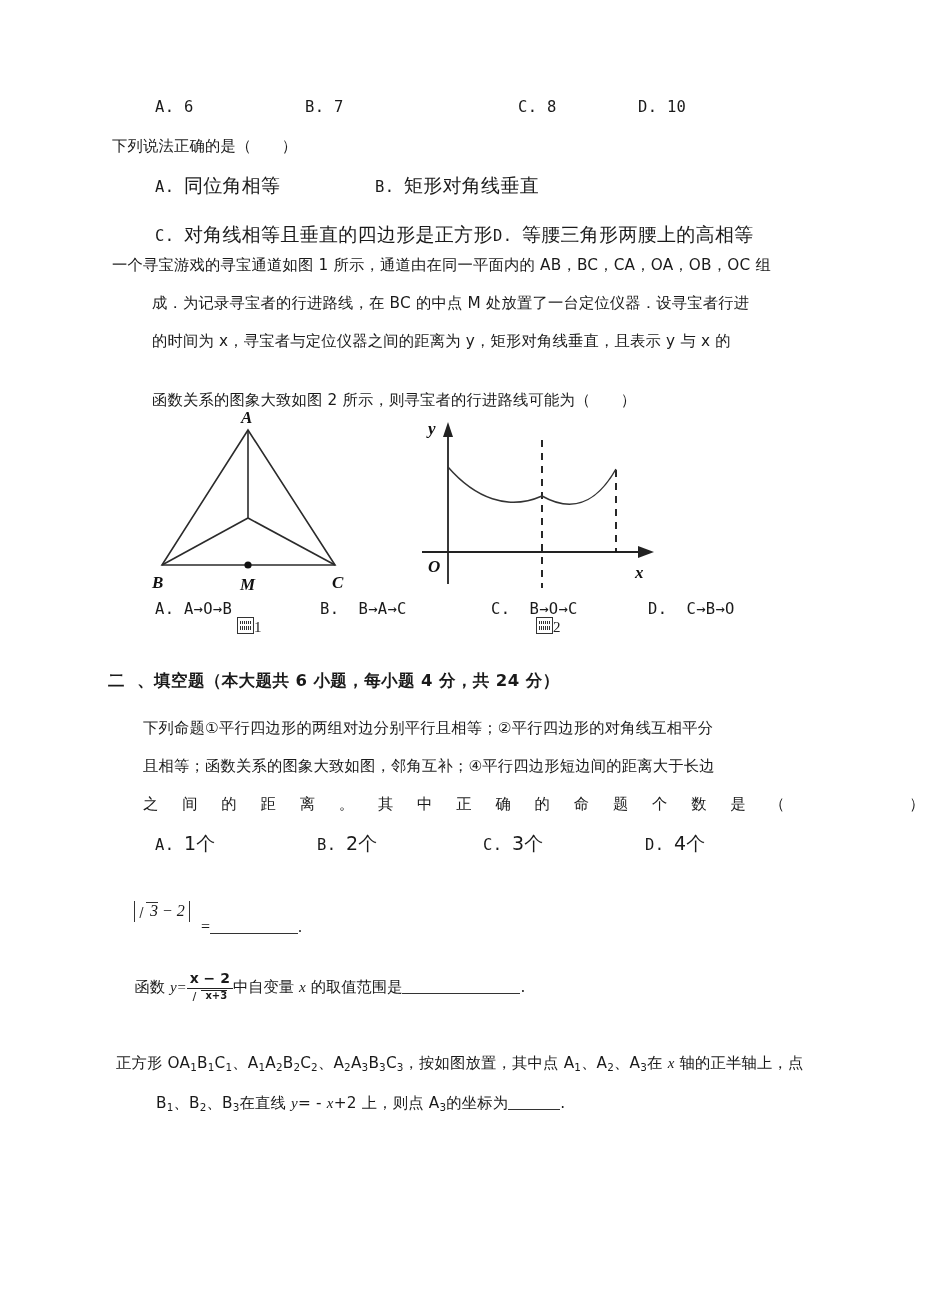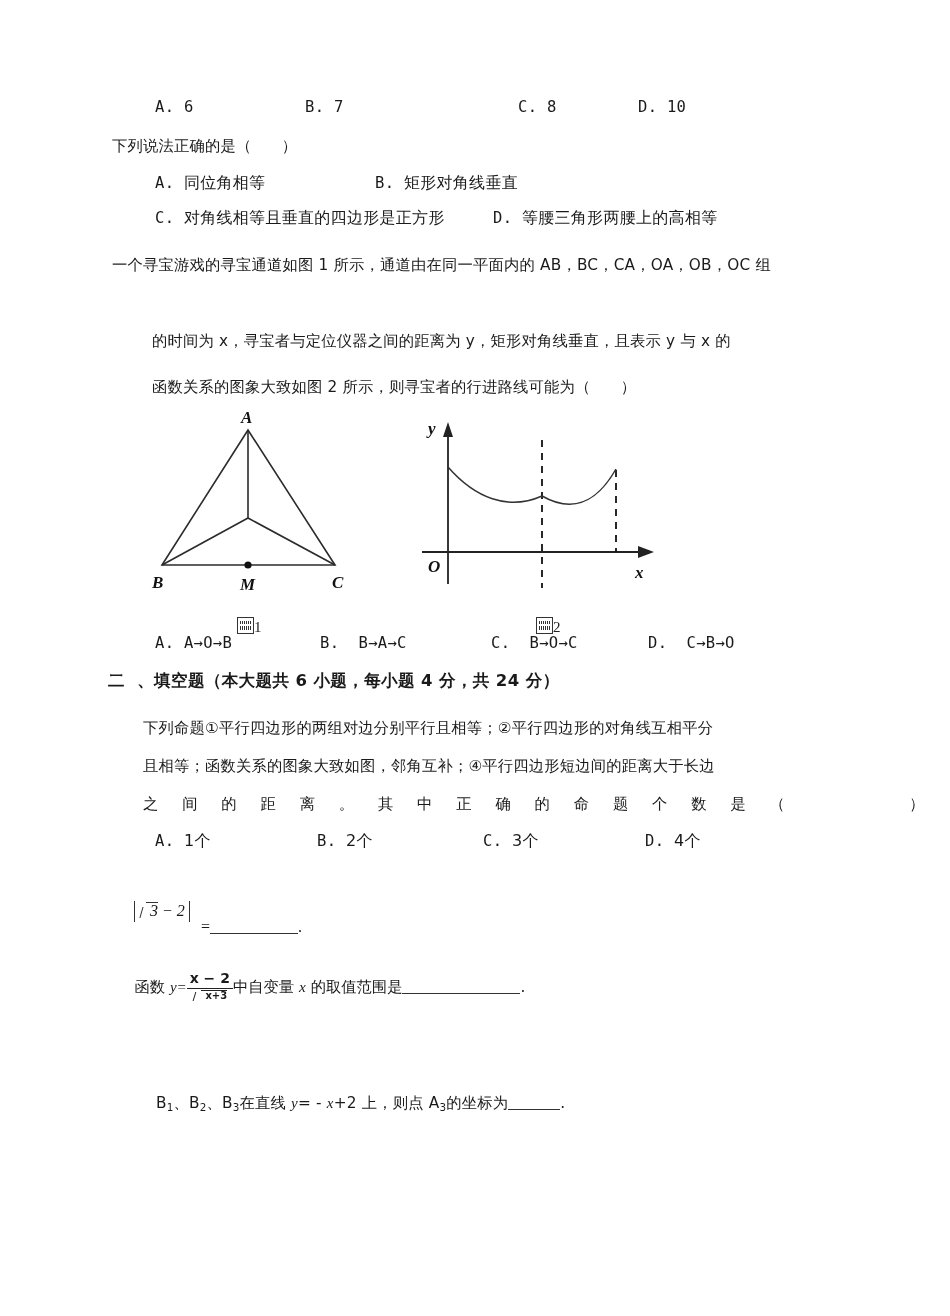--- a/index.html
+++ b/index.html
@@ -32,21 +32,21 @@
   .opt {
     position: absolute;
     top: 0;
     font-family: "DejaVu Sans Mono", monospace;
     font-size: 15.5px;
     letter-spacing: 0.3px;
     white-space: pre;
   }
   .opt .cnchar {
     font-family: "DejaVu Sans", sans-serif;
-    font-size: 16px;
+    font-size: 19px;
   }
 
   
   .qline {
     position: absolute;
     font-family: "DejaVu Sans", "Liberation Sans", sans-serif;
     font-size: 15.3px;
     white-space: pre;
     letter-spacing: 0.2px;
   }
@@ -208,28 +208,29 @@
     <span class="opt" style="left:528px;text-align:right;"><span>D.</span> <span>10</span></span>
   </div>
 
   <div class="qline" style="left:112px; top:136px;">下列说法正确的是（      ）</div>
 
   <div class="optrow" style="top:173px;">
     <span class="opt" style="left:45px;"><span>A.</span> <span class="cnchar">同位角相等</span></span>
     <span class="opt" style="left:265px;"><span>B.</span> <span class="cnchar">矩形对角线垂直</span></span>
   </div>
 
-  <div class="optrow" style="top:208px;">
+  <div class="optrow" style="top:222px;">
     <span class="opt" style="left:45px;"><span>C.</span> <span class="cnchar">对角线相等且垂直的四边形是正方形</span></span>
     <span class="opt" style="left:383px;"><span>D.</span> <span class="cnchar">等腰三角形两腰上的高相等</span></span>
   </div>
 
   <div class="qline" style="left:112px; top:255px;">一个寻宝游戏的寻宝通道如图 1 所示，通道由在同一平面内的 AB，BC，CA，OA，OB，OC 组</div>
+  <div class="qline" style="left:152px; top:293px;">成．为记录寻宝者的行进路线，在 BC 的中点 M 处放置了一台定位仪器．设寻宝者行进</div>
   <div class="qline" style="left:152px; top:331px;">的时间为 x，寻宝者与定位仪器之间的距离为 y，矩形对角线垂直，且表示 y 与 x 的</div>
-  <div class="qline" style="left:152px; top:377px;">函数关系的图象大致如图 2 所示，则寻宝者的行进路线可能为（      ）</div>
+  <div class="qline" style="left:152px; top:390px;">函数关系的图象大致如图 2 所示，则寻宝者的行进路线可能为（      ）</div>
 
   <svg style="position:absolute; left:150px; top:408px;" width="215" height="185" viewBox="0 0 215 185">
 
     <polygon points="98,22 12,157 185,157" fill="none" stroke="#2b2b2b" stroke-width="1.6"></polygon>
 
     <line x1="98" y1="22" x2="98" y2="110" stroke="#2b2b2b" stroke-width="1.6"></line>
     <line x1="98" y1="110" x2="12" y2="157" stroke="#2b2b2b" stroke-width="1.6"></line>
     <line x1="98" y1="110" x2="185" y2="157" stroke="#2b2b2b" stroke-width="1.6"></line>
 
     <circle cx="98" cy="157" r="3.6" fill="#111"></circle>
@@ -260,21 +261,21 @@
     <text x="215" y="166" font-family="Liberation Serif, serif" font-style="italic" font-weight="bold" font-size="17" fill="#111">x</text>
   </svg>
 
   <div class="figcap" style="left:222px; top:600px;">
     <span class="glyphbox"></span><span>1</span>
   </div>
   <div class="figcap" style="left:521px; top:600px;">
     <span class="glyphbox"></span><span>2</span>
   </div>
 
-  <div class="optrow" style="top:634px;text-align:right;">
+  <div class="optrow" style="top:600px;text-align:right;">
     <span class="opt" style="left:45px;"><span>A.</span> <span>A→O→B</span></span>
     <span class="opt" style="left:210px;"><span>B.</span>  <span>B→A→C</span></span>
     <span class="opt" style="left:375px;margin-left:6px;"><span>C.</span>  <span>B→O→C</span></span>
     <span class="opt" style="left:538px;"><span>D.</span>  <span>C→B→O</span></span>
   </div>
 
   <div class="sechead" style="left:108px; top:670px;">二  、填空题（本大题共 6 小题，每小题 4 分，共 24 分）</div>
 
   <div class="qline" style="left:143px; top:718px;">下列命题①平行四边形的两组对边分别平行且相等；②平行四边形的对角线互相平分</div>
   <div class="qline" style="left:143px; top:756px;">且相等；函数关系的图象大致如图，邻角互补；④平行四边形短边间的距离大于长边</div>
@@ -291,15 +292,16 @@
     <span class="absbar"><span class="radical"><span>3</span></span><span> − 2</span></span>
   </div>
   <div class="mathrow" style="left:185px; top:900px; font-size:16px;">
     <span>=</span><span class="blankline" style="width:88px;"></span><span>.</span>
   </div>
 
   <div class="mathrow" style="left:115px; top:955px; font-size:15.3px; font-family:'DejaVu Sans',sans-serif;">
     <span>函数 </span><span style="font-family:'Liberation Serif',serif; font-style:italic; font-size:15px;">y=</span><span class="frac"><span class="num">x − 2</span><span class="den"><span class="sqrtden">x+3</span></span></span><span>中自变量 </span><span style="font-family:'Liberation Serif',serif; font-style:italic;">x</span><span> 的取值范围是</span><span class="blankline" style="width:118px;"></span><span>.</span>
   </div>
 
+  <div class="qline" style="left:116px; top:1053px;">正方形 OA<sub>1</sub>B<sub>1</sub>C<sub>1</sub>、A<sub>1</sub>A<sub>2</sub>B<sub>2</sub>C<sub>2</sub>、A<sub>2</sub>A<sub>3</sub>B<sub>3</sub>C<sub>3</sub>，按如图放置，其中点 A<sub>1</sub>、A<sub>2</sub>、A<sub>3</sub>在 <span class="it">x</span> 轴的正半轴上，点</div>
   <div class="qline" style="left:156px; top:1093px;">B<sub>1</sub>、B<sub>2</sub>、B<sub>3</sub>在直线 <span class="it">y</span>= - <span class="it">x</span>+2 上，则点 A<sub>3</sub>的坐标为<span class="blankline" style="width:52px;"></span>.</div>
 
 </div>
 
 </body></html>

